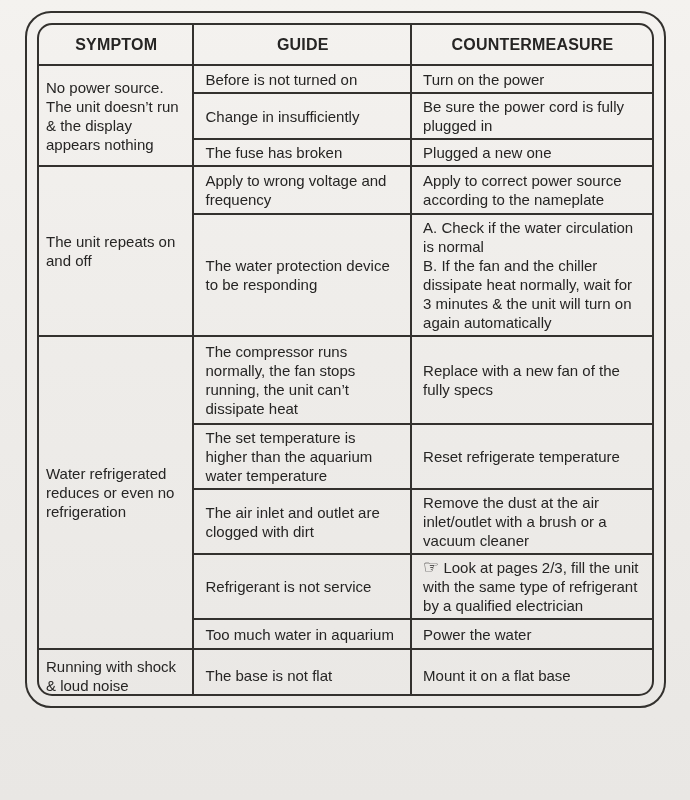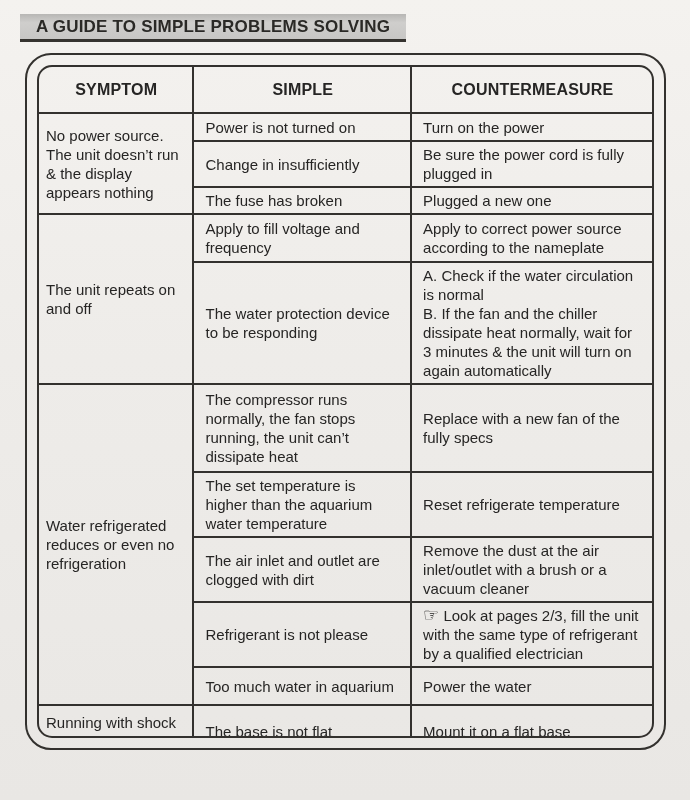--- a/index.html
+++ b/index.html
@@ -65,69 +65,68 @@
     font-weight:bold;
     text-align:center;
     letter-spacing:0.2px;
     border-top:none;
   }
   .tbl th:first-child { border-left:none; }
   .tbl th:last-child  { border-right:none;text-align:center; }
   td.sym { border-left:none;padding-left:7px; }
   td.ctr { border-right:none; white-space:pre-line; }
   tbody tr:last-child td { border-bottom:none; }
-  thead tr { height:46px; }
+  thead tr { height:40px; }
   .r28{height:28px} .r43{height:43px} .r27{height:27px}
   .r48{height:48px} .r108{height:108px} .r88{height:88px}
   .r64{height:64px} .r72{height:55px} .r65{height:65px}
-  .r30{height:38px} .r52{height:52px}
+  .r30{height:30px} .r52{height:52px}
   .hand { font-size:18px; line-height:19px; }
 </style>
 </head>
 <body>
 
 <div class="page">
 
-  <div class="title-bar">A GUIDE TO SIMPLE PROBLEMS SOLVING</div>
 
 
   <div class="outer-box">
     <div class="inner-box">
       <table class="tbl">
         <colgroup>
           <col style="width:25.2%">
           <col style="width:35.5%">
           <col style="width:39.3%">
         </colgroup>
         <thead>
           <tr>
             <th>SYMPTOM</th>
-            <th>SIMPLE</th>
+            <th>GUIDE</th>
             <th>COUNTERMEASURE</th>
           </tr>
         </thead>
         <tbody>
 
           <tr class="r28">
             <td class="sym" rowspan="3">No power source. The unit doesn’t run &amp; the display appears nothing</td>
-            <td>Power is not turned on</td>
+            <td>Before is not turned on</td>
             <td class="ctr">Turn on the power</td>
           </tr>
           <tr class="r43">
             <td>Change in insufficiently</td>
             <td class="ctr">Be sure the power cord is fully plugged in</td>
           </tr>
           <tr class="r27">
             <td>The fuse has broken</td>
             <td class="ctr">Plugged a new one</td>
           </tr>
 
           <tr class="r48">
             <td class="sym" rowspan="2">The unit repeats on and off</td>
-            <td>Apply to fill voltage and frequency</td>
+            <td>Apply to wrong voltage and frequency</td>
             <td class="ctr">Apply to correct power source according to the nameplate</td>
           </tr>
           <tr class="r108">
             <td>The water protection device to be responding</td>
             <td class="ctr">A. Check if the water circulation is normal
 B. If the fan and the chiller dissipate heat normally, wait for 3 minutes &amp; the unit will turn on again automatically</td>
           </tr>
 
           <tr class="r88">
             <td class="sym" rowspan="5">Water refrigerated reduces or even no refrigeration</td>
@@ -136,21 +135,21 @@
           </tr>
           <tr class="r64">
             <td>The set temperature is higher than the aquarium water temperature</td>
             <td class="ctr">Reset refrigerate temperature</td>
           </tr>
           <tr class="r72">
             <td>The air inlet and outlet are clogged with dirt</td>
             <td class="ctr">Remove the dust at the air inlet/outlet with a brush or a vacuum cleaner</td>
           </tr>
           <tr class="r65">
-            <td>Refrigerant is not please</td>
+            <td>Refrigerant is not service</td>
             <td class="ctr"><span class="hand">☞</span> <span>Look at pages 2/3, fill the unit with the same type of refrigerant by a qualified electrician</span></td>
           </tr>
           <tr class="r30">
             <td>Too much water in aquarium</td>
             <td class="ctr">Power the water</td>
           </tr>
 
           <tr class="r52">
             <td class="sym">Running with shock &amp; loud noise</td>
             <td>The base is not flat</td>

